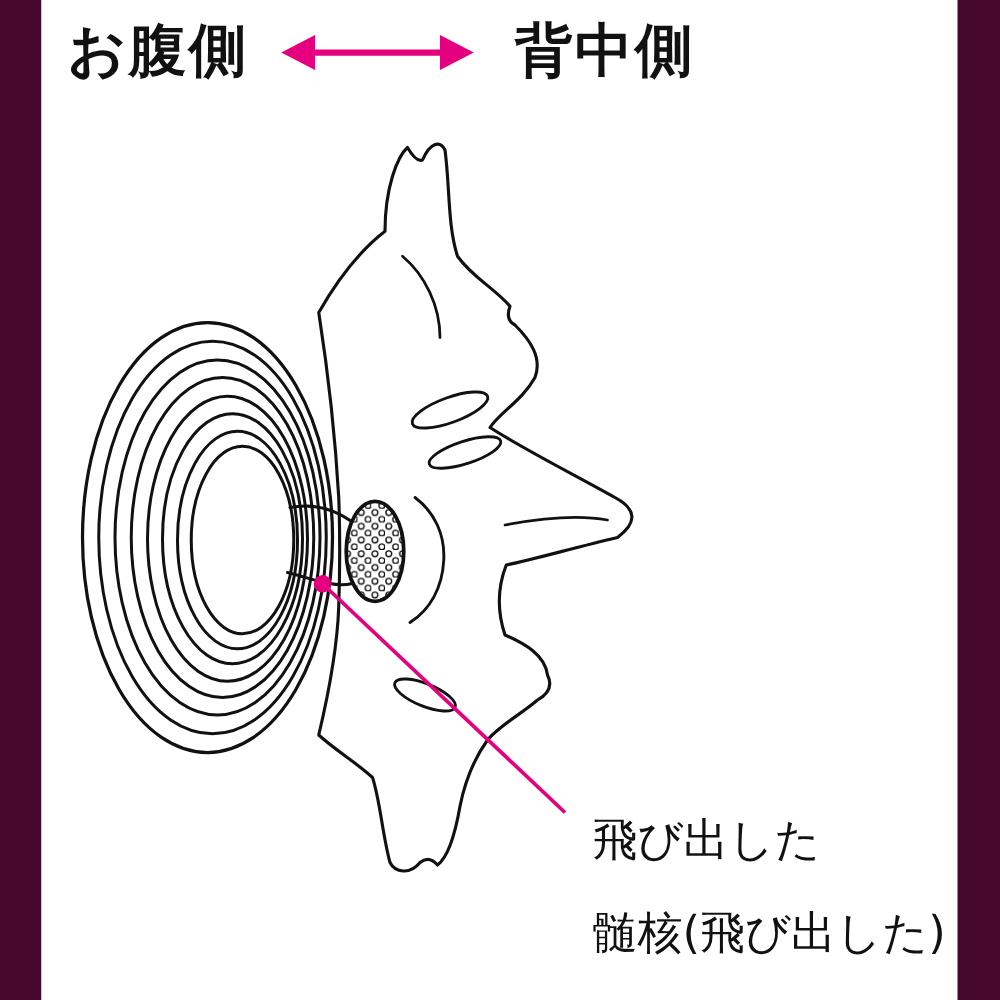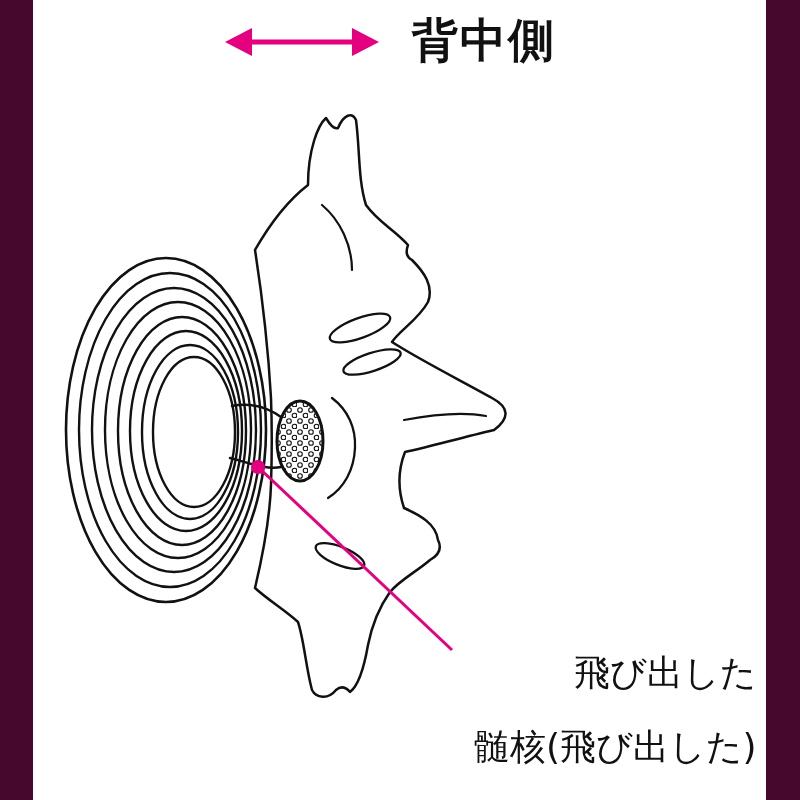--- a/index.html
+++ b/index.html
@@ -52,38 +52,38 @@
   }
 
   .annotation{
     position:absolute;
     left:474px;top:636px;
     font-size:36px;
     font-weight:500;
     color:var(--ink);
     line-height:74px;
     white-space:nowrap;
-    text-align:right;
   }
 
   
   .ink{stroke:var(--ink);}
   .paper{fill:var(--bg);}
   .nofill{fill:none;}
   .accent-stroke{stroke:var(--accent);}
   .accent-fill{fill:var(--accent);}
 </style>
 </head>
 <body>
 
 <div class="page">
 
   <div class="side-bar left"></div>
   <div class="side-bar right"></div>
 
+  <span class="header-label left">お腹側</span>
 
   <svg class="arrow-svg" viewBox="0 0 156 46" aria-hidden="true">
     <line x1="22" y1="23" x2="134" y2="23" class="accent-stroke" stroke-width="5"></line>
     <polygon points="1,23 28,9 28,37" class="accent-fill"></polygon>
     <polygon points="155,23 128,9 128,37" class="accent-fill"></polygon>
   </svg>
 
   <span class="header-label right">背中側</span>
 
   <svg class="diagram-svg" viewBox="0 0 800 800" aria-hidden="true">

